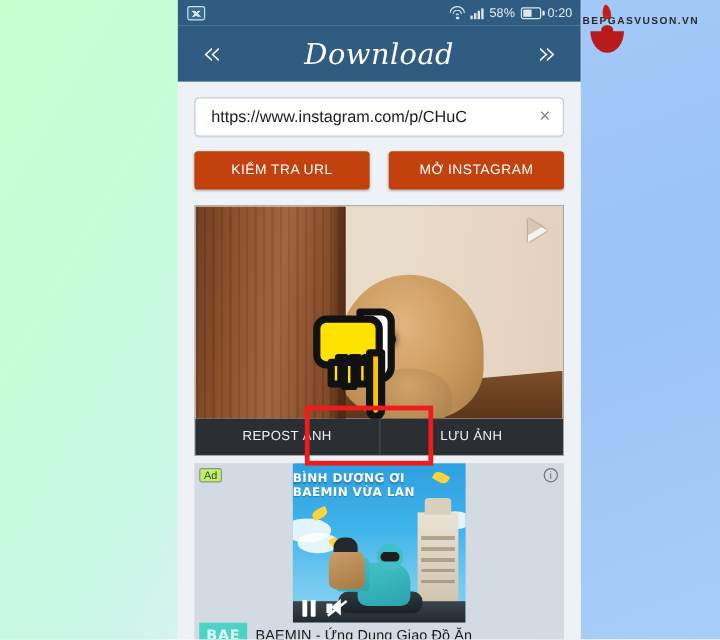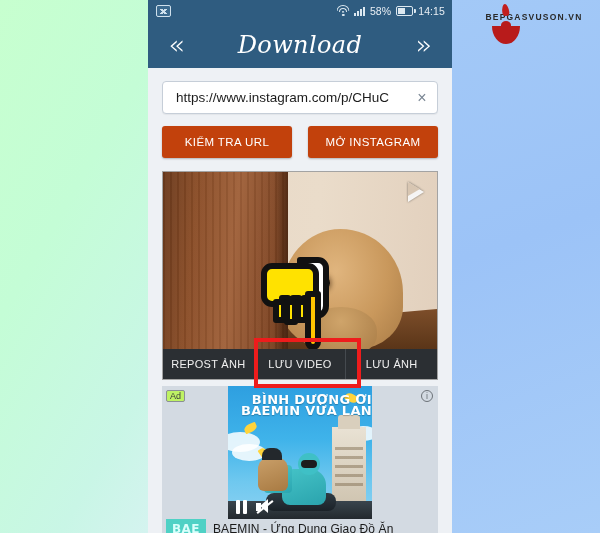--- a/index.html
+++ b/index.html
@@ -22,21 +22,21 @@
   }
   #bg-left {
     position: absolute; top: 0; left: 0;
     width: 152px; height: 533px;
     background: linear-gradient(120deg, #c7ffcf 0%, #c4fdd6 40%, #c9f6e6 80%, #d5f3f0 100%);
   }
 
   
   #phone {
     position: absolute; left: 148px; top: 0;
-    width: 304px; height: 533px;
+    width: 336px; height: 533px;
     background: #eef1f5;
     overflow: hidden;
   }
 
   
   #statusbar {
     height: 21px;
     background: #2f5c80;
     display: flex; align-items: center;
     padding: 0 7px 0 8px;
@@ -273,23 +273,23 @@
   }
   #ad-creative {
     position: absolute; left: 50%; transform: translateX(-50%);
     top: 0; width: 144px; height: 133px;
     background: linear-gradient(180deg,#2e9fe0 0%, #3fb3ea 40%, #6fc8ef 72%, #8dd2f2 100%);
     overflow: hidden;
   }
   #ad-headline {
     position: relative; z-index: 3;
     padding-top: 8px;
-    text-align: right;
+    text-align: left;
     color: #fff;
-    font-size: 13px;
+    font-size: 10px;
     line-height: 11px;
     font-weight: bold;
     letter-spacing: .3px;
     text-shadow: 0 1px 1px rgba(0,0,0,.25);
     font-family: "DejaVu Sans", sans-serif;
   }
   .cloud { position:absolute; background: rgba(255,255,255,.85); border-radius: 50%; }
   .banana {
     position:absolute; background:#ffd43b; border-radius: 50% 10% 50% 10%;
     width: 13px; height: 8px; transform: rotate(-25deg);
@@ -427,21 +427,21 @@
         <u></u>
     </div>
     <div class="signal-icon">
       <span></span>
         <span></span>
         <span></span>
         <span></span>
     </div>
     <span class="sb-text">58%</span>
     <div class="batt-icon"></div>
-    <span class="sb-text">14:15</span>
+    <span class="sb-text">0:20</span>
   </div>
 
   <div id="appbar">
     <span class="chev">«</span>
     <span id="app-title">Download</span>
     <span class="chev">»</span>
   </div>
 
   <div id="content">
 
@@ -472,21 +472,20 @@
             <path fill="#ffe200" d="M16 52 h8 v18 h-8 z"></path>
             <path fill="#ffe200" d="M27 52 h8 v20 h-8 z"></path>
             <path fill="#ffe200" d="M38 52 h8 v18 h-8 z"></path>
             <path fill="#ffc400" d="M48 44 h10 v48 a5 5 0 0 1 -10 0 z"></path>
           </g>
         </svg>
       </div>
 
       <div id="media-btns">
         <button class="media-btn">REPOST ẢNH</button>
-        <button class="media-btn">LƯU VIDEO</button>
         <button class="media-btn">LƯU ẢNH</button>
         <div id="highlight-box"></div>
       </div>
     </div>
 
     <div id="ad-block">
       <span id="ad-tag">Ad</span>
       <span id="ad-info">i</span>
 
       <div id="ad-creative">

